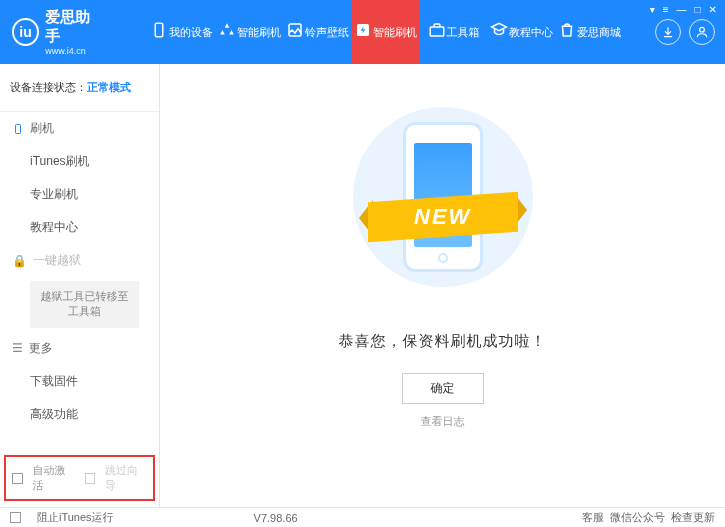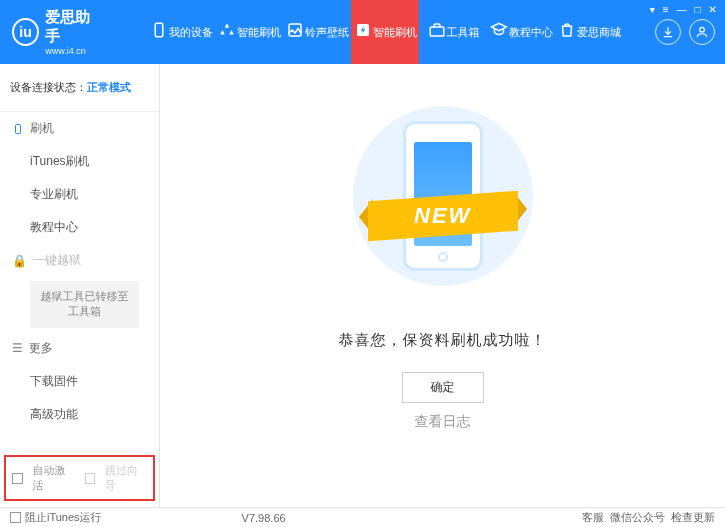--- a/index.html
+++ b/index.html
@@ -34,23 +34,23 @@
 .phone-screen { position: absolute; left: 8px; top: 18px; right: 8px; bottom: 22px; background: linear-gradient(#3aa0ff, #6fc0ff); border-radius: 2px; }
 .phone-btn-circle { position: absolute; bottom: 6px; left: 50%; transform: translateX(-50%); width: 10px; height: 10px; border: 2px solid #d0e8ff; border-radius: 50%; }
 .new-banner { position: absolute; top: 85px; left: -5px; right: -5px; height: 40px; background: #ffc107; transform: skewY(-4deg); display: flex; align-items: center; justify-content: center; }
 .new-text { font-size: 22px; font-weight: 900; color: #fff; font-style: italic; letter-spacing: 2px; transform: skewY(4deg); }
 .ribbon-end { position: absolute; width: 0; height: 0; border-style: solid; }
 .ribbon-left { left: -14px; top: 88px; border-width: 18px 14px 18px 0; border-color: transparent #e6a800 transparent transparent; }
 .ribbon-right { right: -14px; top: 80px; border-width: 18px 0 18px 14px; border-color: transparent transparent transparent #e6a800; }
 .circle-bg { position: absolute; width: 180px; height: 180px; border-radius: 50%; background: #eaf4ff; left: -20px; top: -5px; z-index: -1; }
 .success-text { font-size: 15px; color: #333; margin-top: 20px; letter-spacing: 1px; }
 .ok-btn { margin-top: 22px; padding: 6px 28px; border: 1px solid #ccc; background: #fff; font-size: 12px; cursor: pointer; color: #333; }
-.log-link { margin-top: 10px; font-size: 14px; color: #999; cursor: pointer; }
+.log-link { margin-top: 10px; font-size: 11px; color: #999; cursor: pointer; }
 .footer { height: 20px; border-top: 1px solid #e5e5e5; display: flex; align-items: center; font-size: 11px; color: #666; padding: 0 10px; }
-.footer-left { display: flex; align-items: center; gap: 4px; }
+.footer-left { display: flex; align-items: center; gap: 16px; }
 .footer-right { margin-left: auto; display: flex; gap: 6px; }
 .lock-icon { color: #ccc; }
 svg { display: block; }
 </style>
 </head>
 <body>
 
 <div class="win-controls">
   <span class="win-btn">▾</span>
   <span class="win-btn">≡</span>

